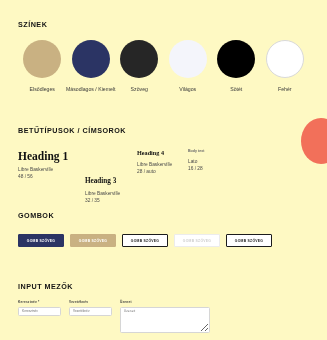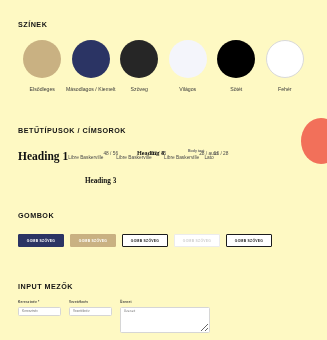--- a/index.html
+++ b/index.html
@@ -80,21 +80,21 @@
 
   .type-row {
     position: absolute;
     left: 18px;
     top: 150px;
     width: 292px;
     display: flex;
   }
   .type-cell {
     display: flex;
-    flex-direction: row;
+    flex-direction: column;
   }
   .type-sample {
     font-family: "Liberation Serif", serif;
     font-weight: bold;
     color: #101010;
     line-height: 1.05;
     white-space: nowrap;
   }
   .type-meta {
     margin-top: 4px;

